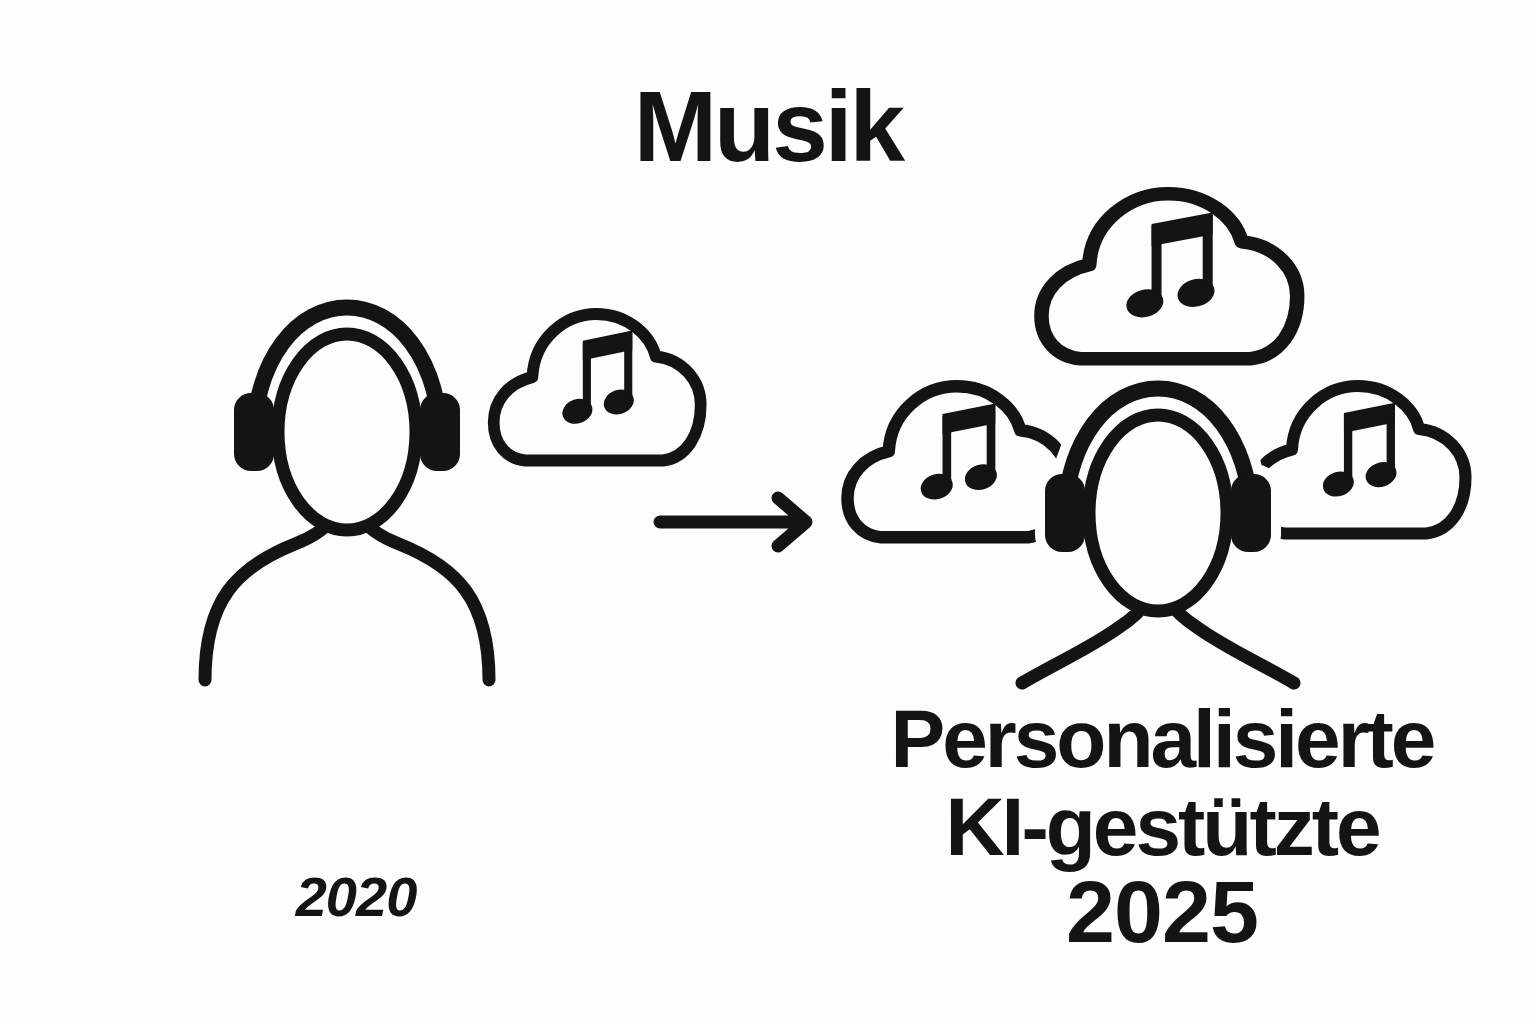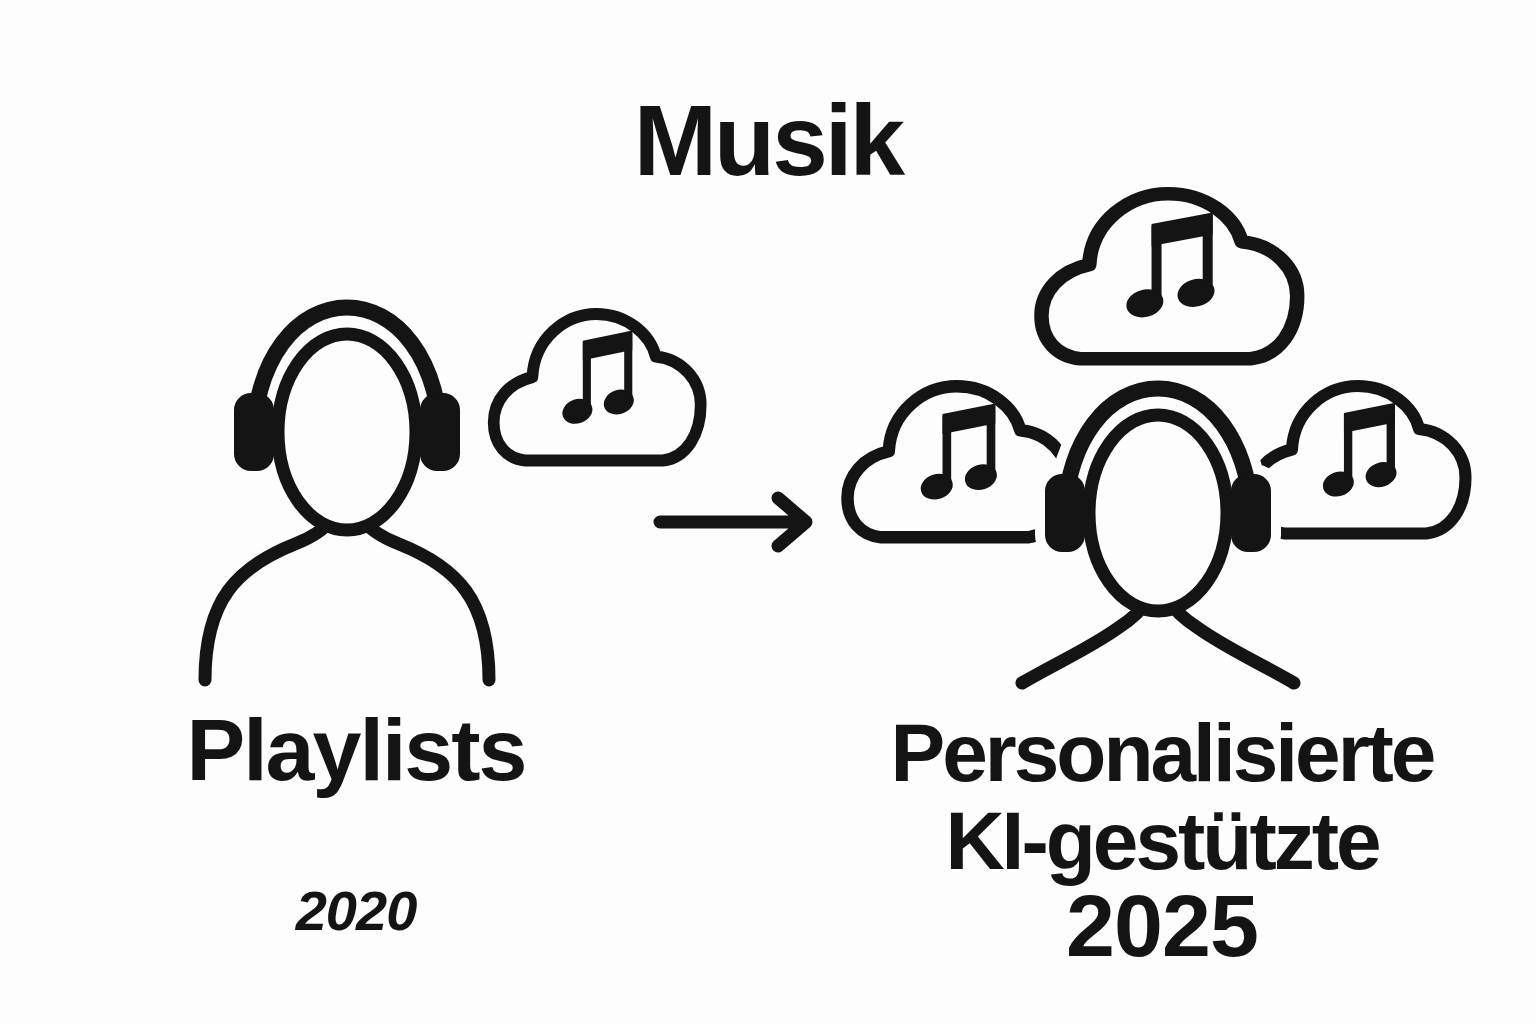--- a/index.html
+++ b/index.html
@@ -6,21 +6,21 @@
   * { margin:0; padding:0; box-sizing:border-box; }
   html,body { background:var(--bg); }
   .canvas {
     position:relative; width:1536px; height:1024px;
     background:var(--bg); overflow:hidden;
     font-family:"Liberation Sans","DejaVu Sans",sans-serif;
   }
   .icon { position:absolute; overflow:visible; }
   .lbl {
     position:absolute; font-weight:700; color:var(--ink);
-    line-height:1; white-space:nowrap; text-align:center;margin-top:14px;
+    line-height:1; white-space:nowrap; text-align:center;
   }
   .title      { left:0;     top:76px;  width:1536px; font-size:100px; letter-spacing:-3px; }
   .playlists  { left:0;     top:692px; width:712px;  font-size:88px;  letter-spacing:-2px; }
   .year-left  { left:0;     top:869px; width:712px;  font-size:56px;  letter-spacing:-1px;font-style:italic; }
   .pers-1     { left:812px; top:698px; width:700px;  font-size:82px;  letter-spacing:-3px; }
   .pers-2     { left:812px; top:786px; width:700px;  font-size:82px;  letter-spacing:-3px; }
   .year-right { left:812px; top:868px; width:700px;  font-size:88px;  letter-spacing:-1px; }
 
   
   .cl { fill:none; stroke:var(--ink); stroke-width:13; stroke-linejoin:round; stroke-linecap:round; }
@@ -112,19 +112,18 @@
   <svg class="icon" style="left:835px;top:372px;width:240px;height:172px">
       <use href="#cloud-note"></use>
     </svg>
   <svg class="icon" style="left:1240px;top:372px;width:232px;height:168px">
       <use href="#cloud-note"></use>
     </svg>
   <svg class="icon" style="left:1008px;top:351px;width:300px;height:340px">
       <use href="#person-short"></use>
     </svg>
 
-  <div class="lbl playlists">Playlists</div>
   <div class="lbl year-left">2020</div>
   <div class="lbl pers-2">KI-gestützte</div>
   <div class="lbl pers-1">Personalisierte</div>
   <div class="lbl year-right">2025</div>
 
 </div>
 
 </body></html>

